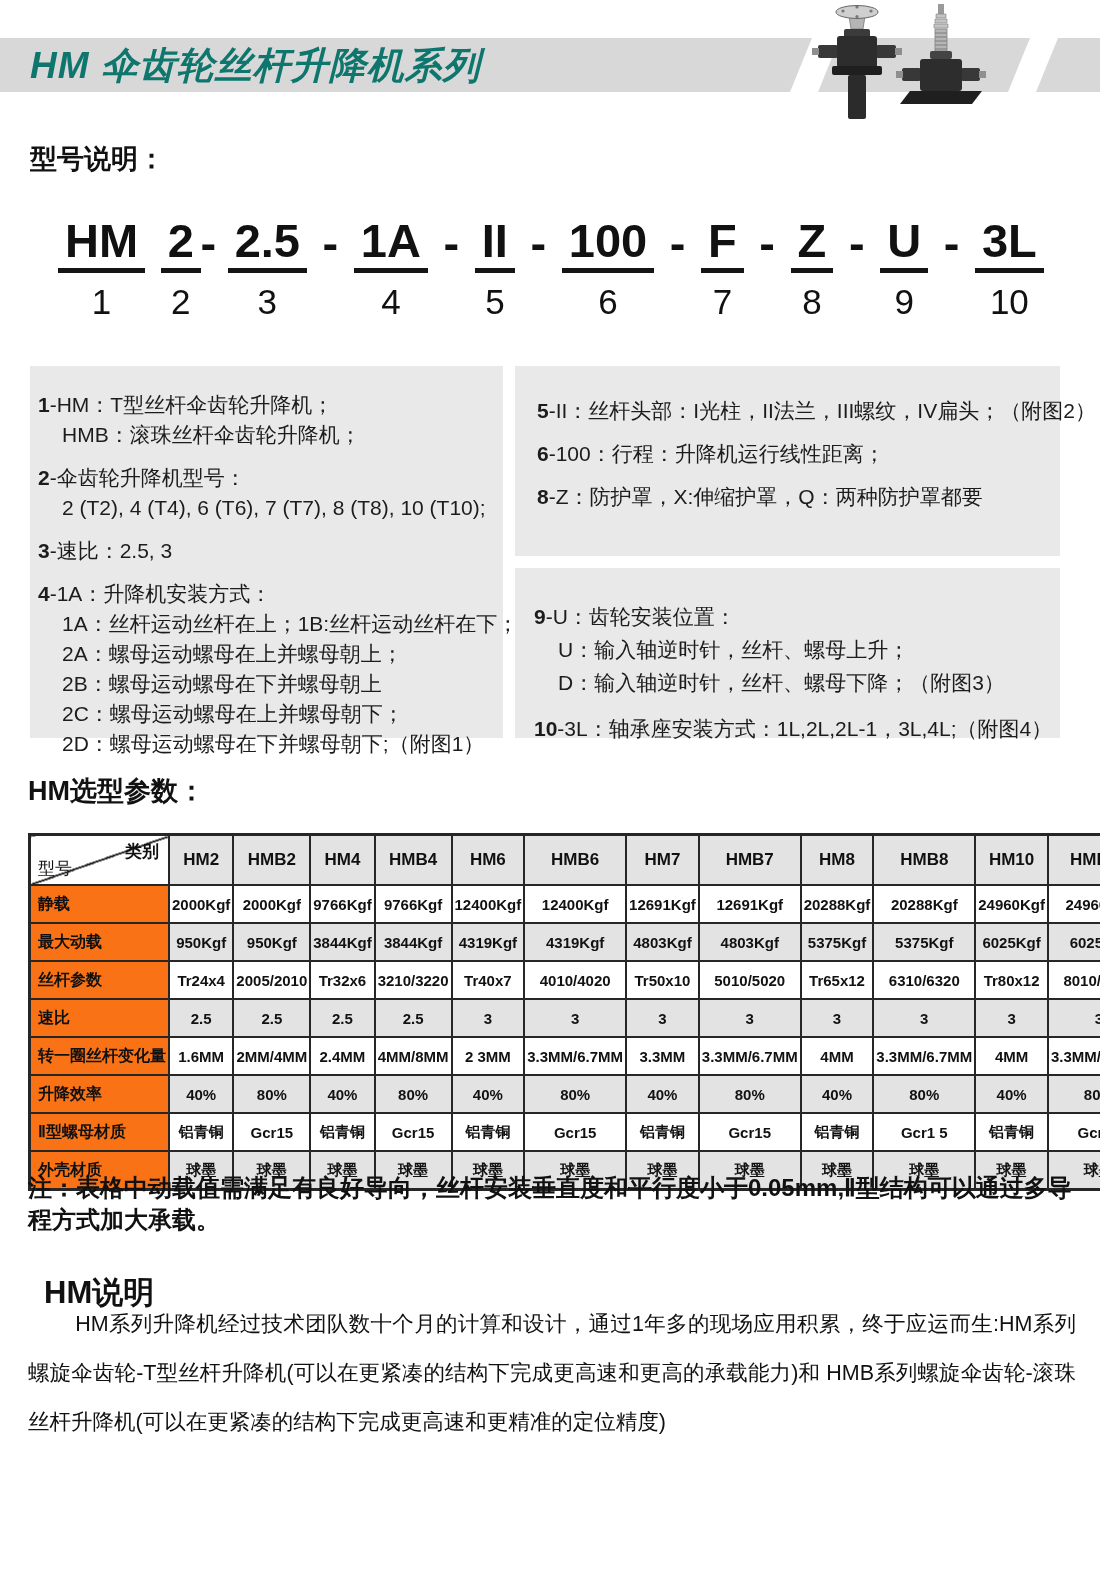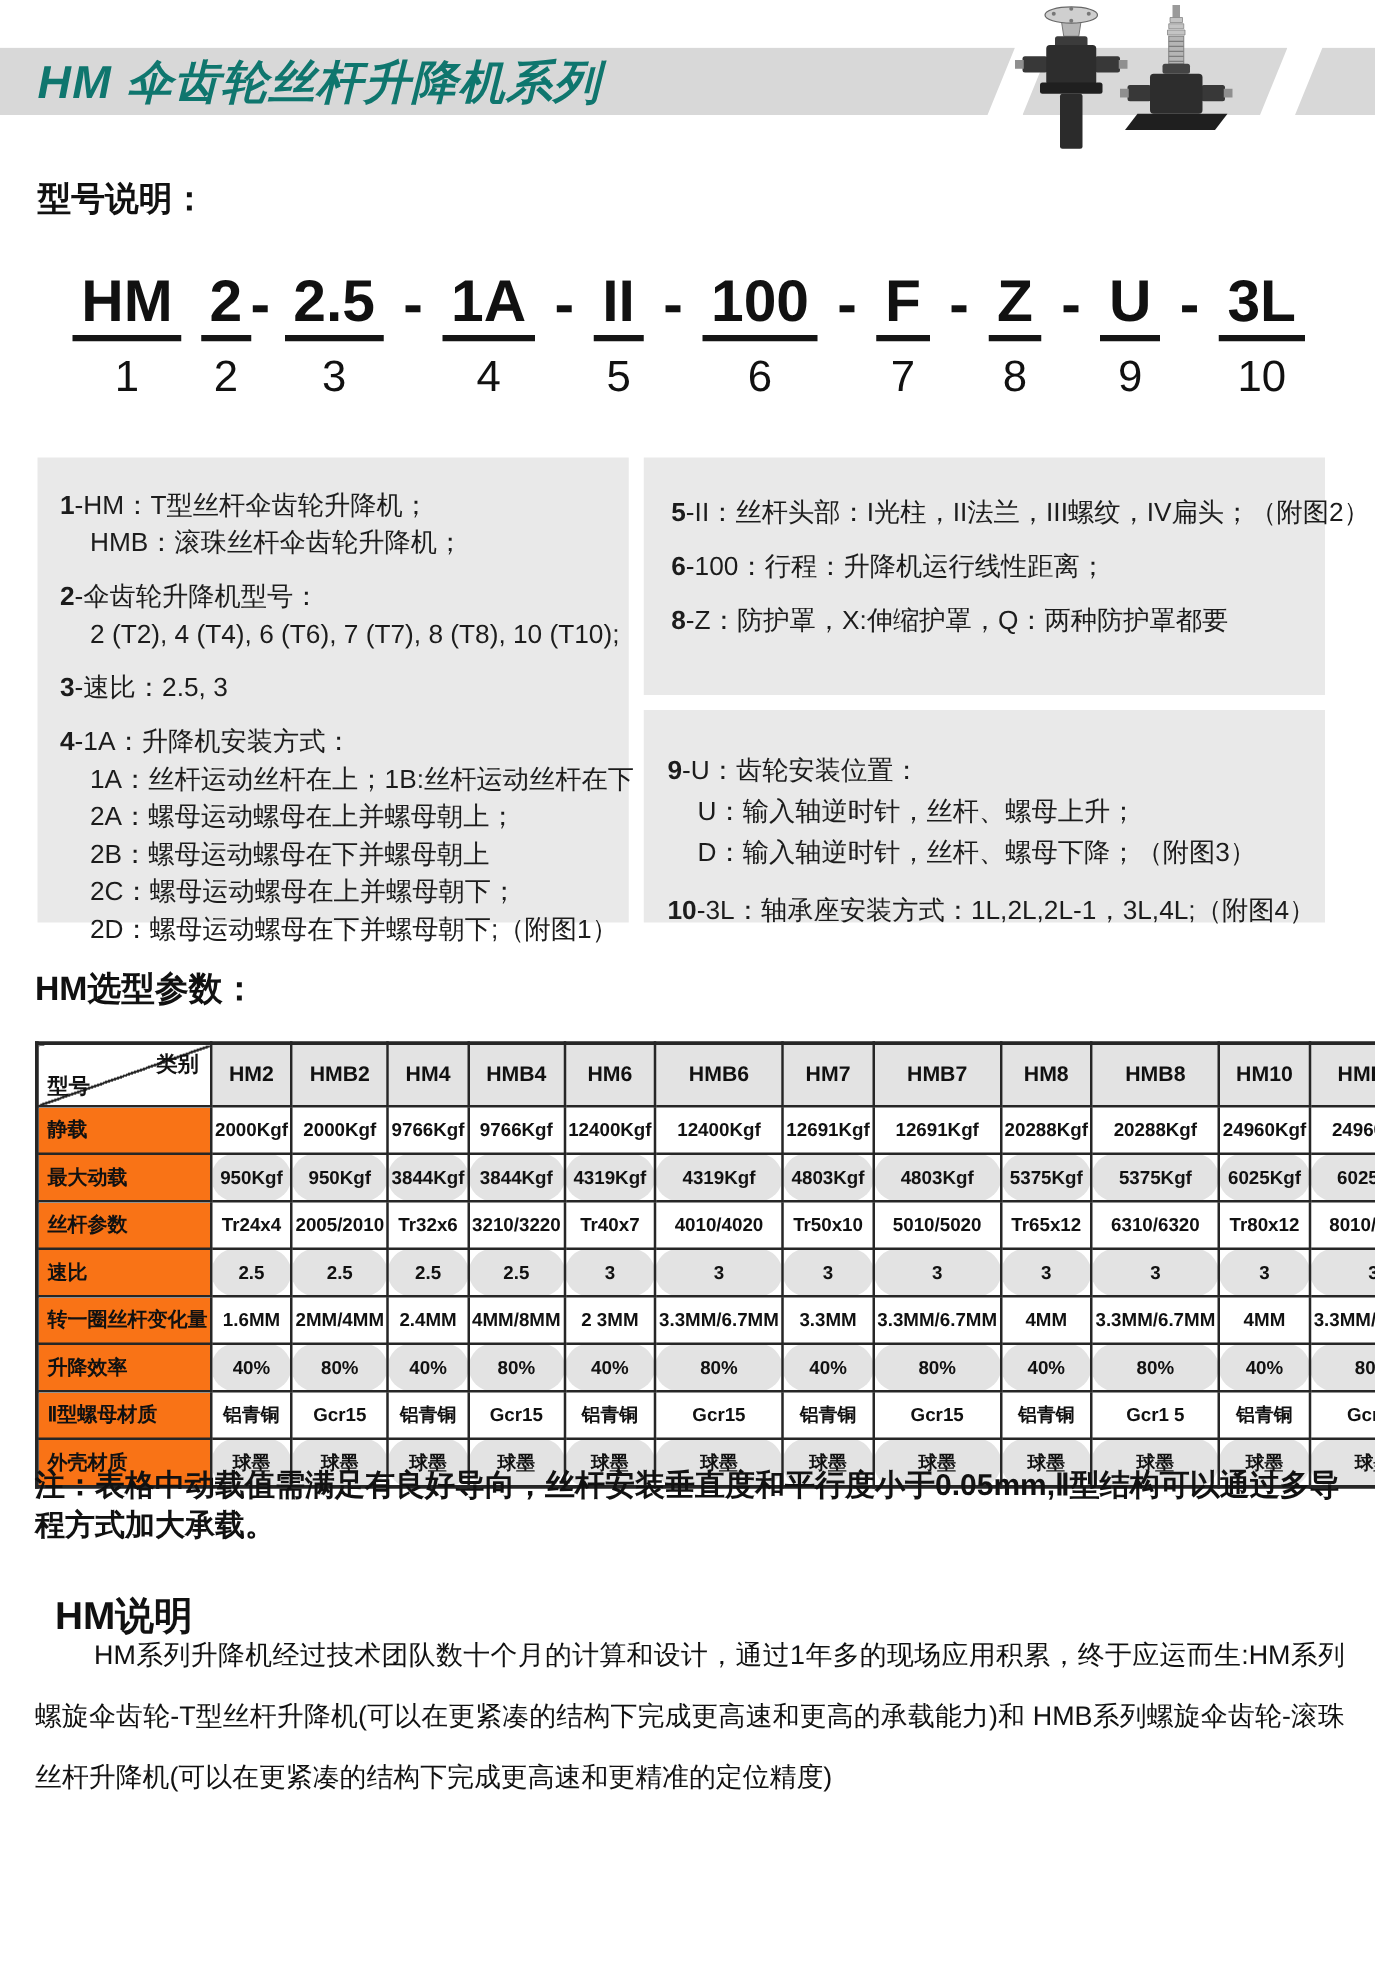--- a/index.html
+++ b/index.html
@@ -25,44 +25,44 @@
   
   .code-row{position:absolute;left:58px;top:216px;width:986px;display:flex;
     align-items:flex-start;justify-content:space-between;}
   .seg{display:flex;flex-direction:column;align-items:center;}
   .code{font-size:47px;font-weight:700;line-height:1.05;border-bottom:5px solid #151515;padding:0 7px 3px;}
   .num{font-size:35px;font-weight:400;margin-top:9px;}
   .sep{font-size:47px;font-weight:700;line-height:1.05;padding-top:2px;}
   .sep.tight{margin-left:-16px;margin-right:-4px;}
   
   .box{position:absolute;background:var(--box);box-sizing:border-box;}
-  .box-left{left:30px;top:366px;width:473px;height:372px;padding:24px 8px 0 18px;}
+  .box-left{left:30px;top:366px;width:473px;height:372px;padding:24px 8px 0 8px;}
   .box-r1{left:515px;top:366px;width:545px;height:190px;padding:30px 8px 0 22px;}
   .box-r2{left:515px;top:568px;width:545px;height:170px;padding:32px 8px 0 19px;}
   .bl{font-size:21px;font-weight:500;line-height:30px;color:#1c1c1c;white-space:nowrap;}
   .bl b{font-weight:800;}
   .bl.ind{padding-left:24px;}
   .bl.gap{margin-top:13px;}
   .box-r2 .bl{line-height:33px;}
   
   .spec{position:absolute;left:28px;top:833px;border-collapse:collapse;table-layout:fixed;
     border:3px solid var(--line);}
   .spec th,.spec td{border:2px solid var(--line);text-align:center;vertical-align:middle;
     padding:0 2px;overflow:hidden;}
   .spec thead th{height:48px;background:var(--stripe);font-size:17px;font-weight:700;}
   .spec thead th.corner{background:#ffffff;position:relative;
     background-image:linear-gradient(to bottom right,
       transparent calc(50% - 1px), var(--line) calc(50% - 1px),
       var(--line) calc(50% + 1px), transparent calc(50% + 1px));}
   .c-top{position:absolute;top:4px;right:9px;font-size:17px;font-weight:700;}
-  .c-bot{position:absolute;bottom:4px;left:7px;font-size:17px;font-weight:700;}
+  .c-bot{position:absolute;bottom:4px;left:7px;font-size:17px;font-weight:400;}
   .spec tbody th{background:#f97316;text-align:left;padding-left:7px;font-size:16px;
     font-weight:700;height:36px;white-space:nowrap;}
   .spec tbody td{font-size:15px;font-weight:600;background:#ffffff;white-space:nowrap;}
-  .spec tbody tr.alt td{background:var(--stripe);border-radius:19px;}
+  .spec tbody tr.alt td{background:var(--stripe);}
   
   .note{position:absolute;left:28px;top:1172px;width:1048px;margin:0;font-size:24px;font-weight:700;}
   .desc{position:absolute;left:28px;top:1300px;width:1048px;margin:0;font-size:21.5px;
     line-height:49px;font-weight:500;text-align:justify;text-indent:2.2em;}
 </style>
 </head>
 <body>
 
 <div>
 

